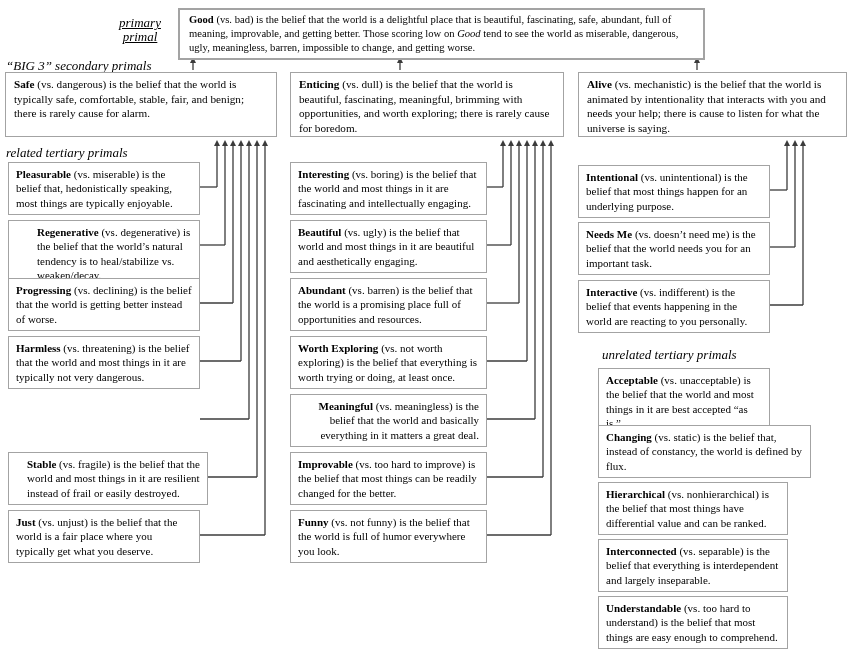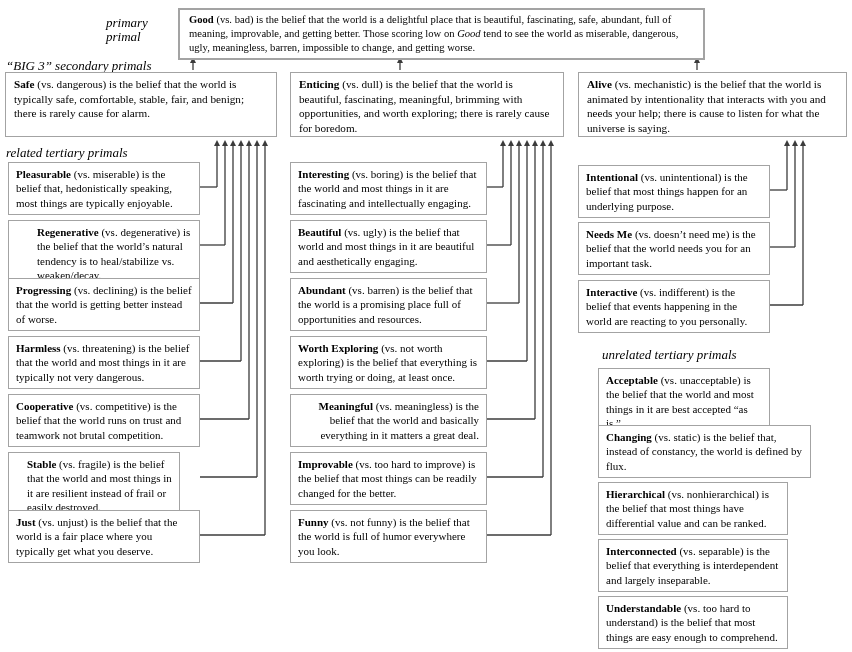--- a/index.html
+++ b/index.html
@@ -15,21 +15,21 @@
   }
   .box .term{font-weight:bold;}
   .primary{border-width:2px;font-size:10.6px;padding:3px 9px;line-height:1.32;}
   .primary .ital{font-style:italic;}
   .sec{height:65px;font-size:11.2px;padding:4px 8px;}
   .tert{min-height:48px;}
   .lbl{
     position:absolute;font-style:italic;font-size:13px;line-height:1.05;
     white-space:nowrap;
   }
-  .lbl.wrap{white-space:normal;text-align:left;}
+  .lbl.wrap{white-space:normal;text-align:center;text-decoration:underline;}
   #connectors{position:absolute;left:0;top:0;pointer-events:none;}
 </style>
 </head>
 <body>
 
 <div id="canvas">
 
   <svg id="connectors" width="852" height="652">
       <line x1="193" y1="70" x2="193" y2="63" stroke="#3b3b3b" stroke-width="1.3"></line>
       <polygon points="190,63 196,63 193,57" fill="#3b3b3b"></polygon>
@@ -114,24 +114,21 @@
   </div>
   <div class="box tert" style="left:8px;top:220px;width:192px;padding-left:28px;">
     <span class="term">Regenerative</span><span> (vs. degenerative) is the belief that the world’s natural tendency is to heal/stabilize vs. weaken/decay.</span>
   </div>
   <div class="box tert" style="left:8px;top:278px;width:192px;">
     <span class="term">Progressing</span><span> (vs. declining) is the belief that the world is getting better instead of worse.</span>
   </div>
   <div class="box tert" style="left:8px;top:336px;width:192px;">
     <span class="term">Harmless</span><span> (vs. threatening) is the belief that the world and most things in it are typically not very dangerous.</span>
   </div>
-  <div class="box tert" style="left:8px;top:394px;width:192px;">
-    <span class="term">Cooperative</span><span> (vs. competitive) is the belief that the world runs on trust and teamwork not brutal competition.</span>
-  </div>
-  <div class="box tert" style="left:8px;top:452px;width:172px;padding-left:18px;">
+  <div class="box tert" style="left:8px;top:452px;width:200px;padding-left:18px;">
     <span class="term">Stable</span><span> (vs. fragile) is the belief that the world and most things in it are resilient instead of frail or easily destroyed.</span>
   </div>
   <div class="box tert" style="left:8px;top:510px;width:192px;">
     <span class="term">Just</span><span> (vs. unjust) is the belief that the world is a fair place where you typically get what you deserve.</span>
   </div>
 
   <div class="box tert" style="left:290px;top:162px;width:197px;">
     <span class="term">Interesting</span><span> (vs. boring) is the belief that the world and most things in it are fascinating and intellectually engaging.</span>
   </div>
   <div class="box tert" style="left:290px;top:220px;width:197px;">

